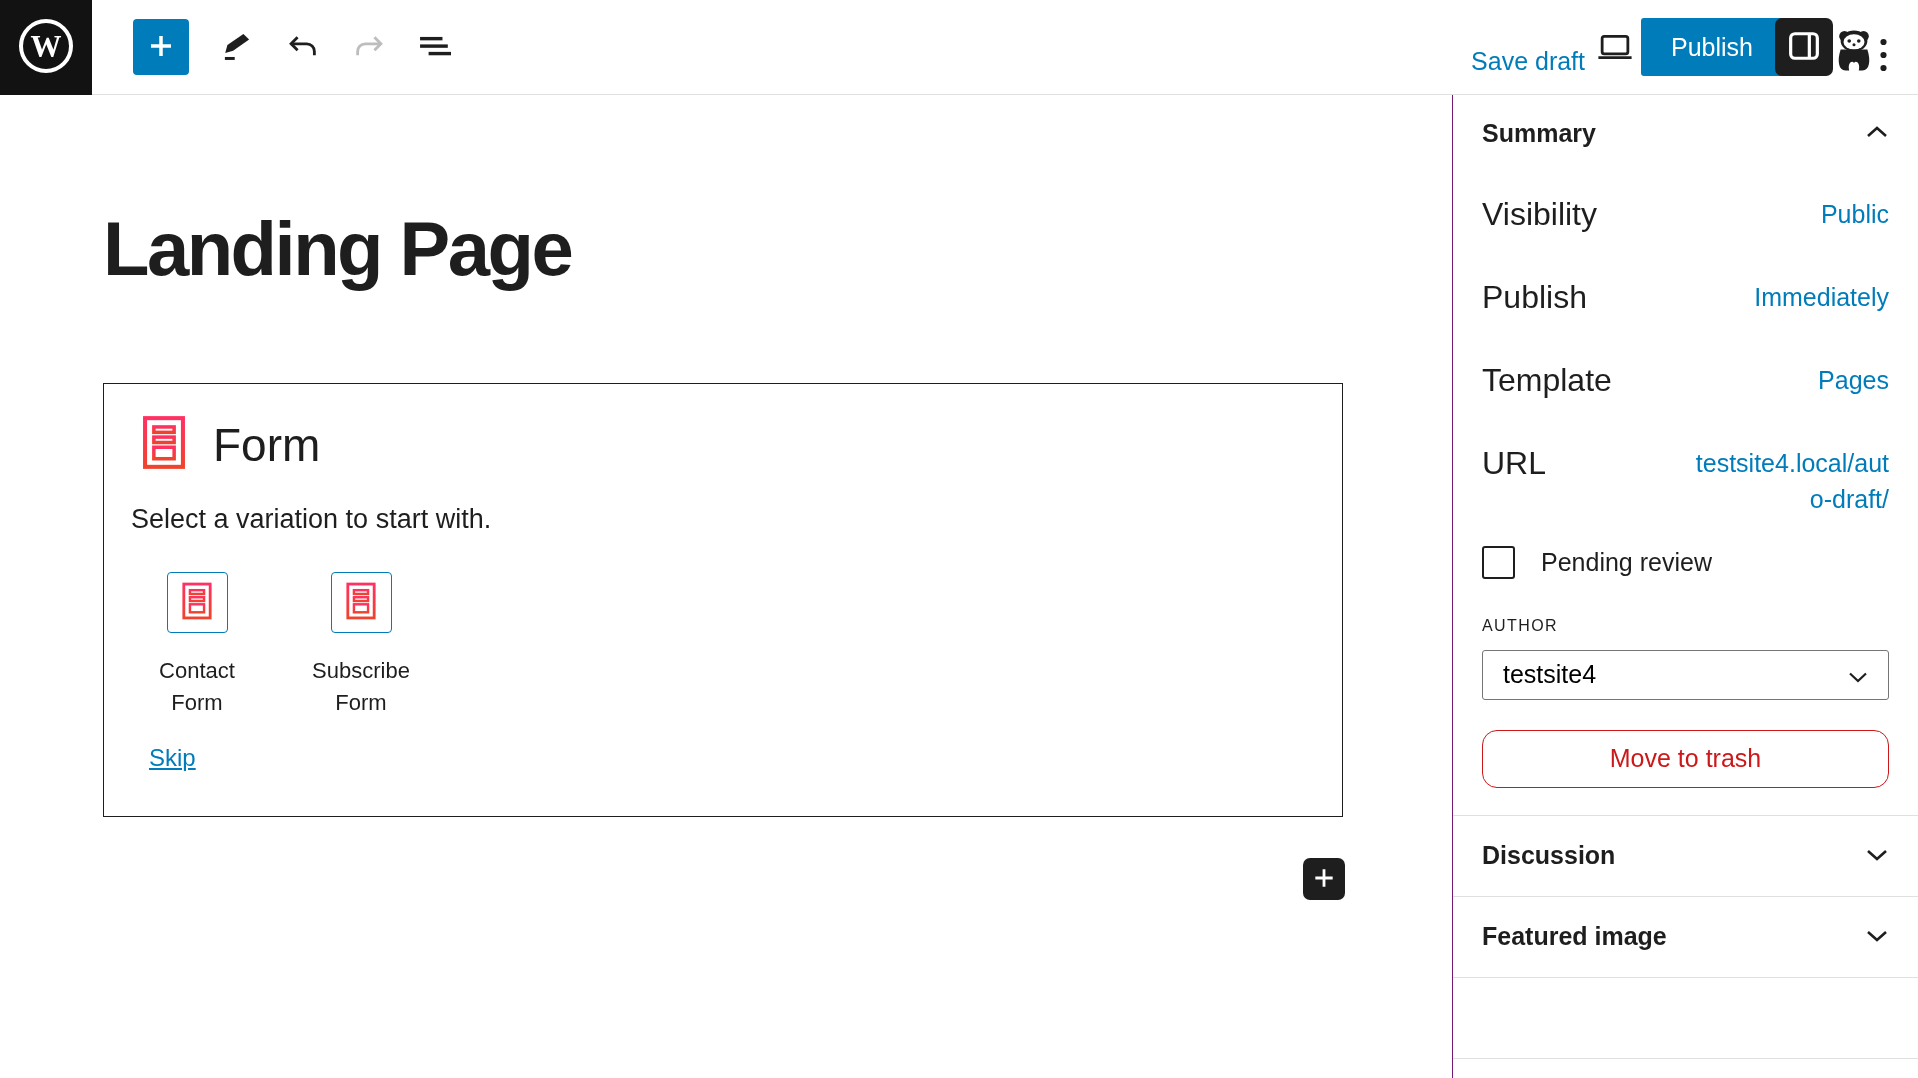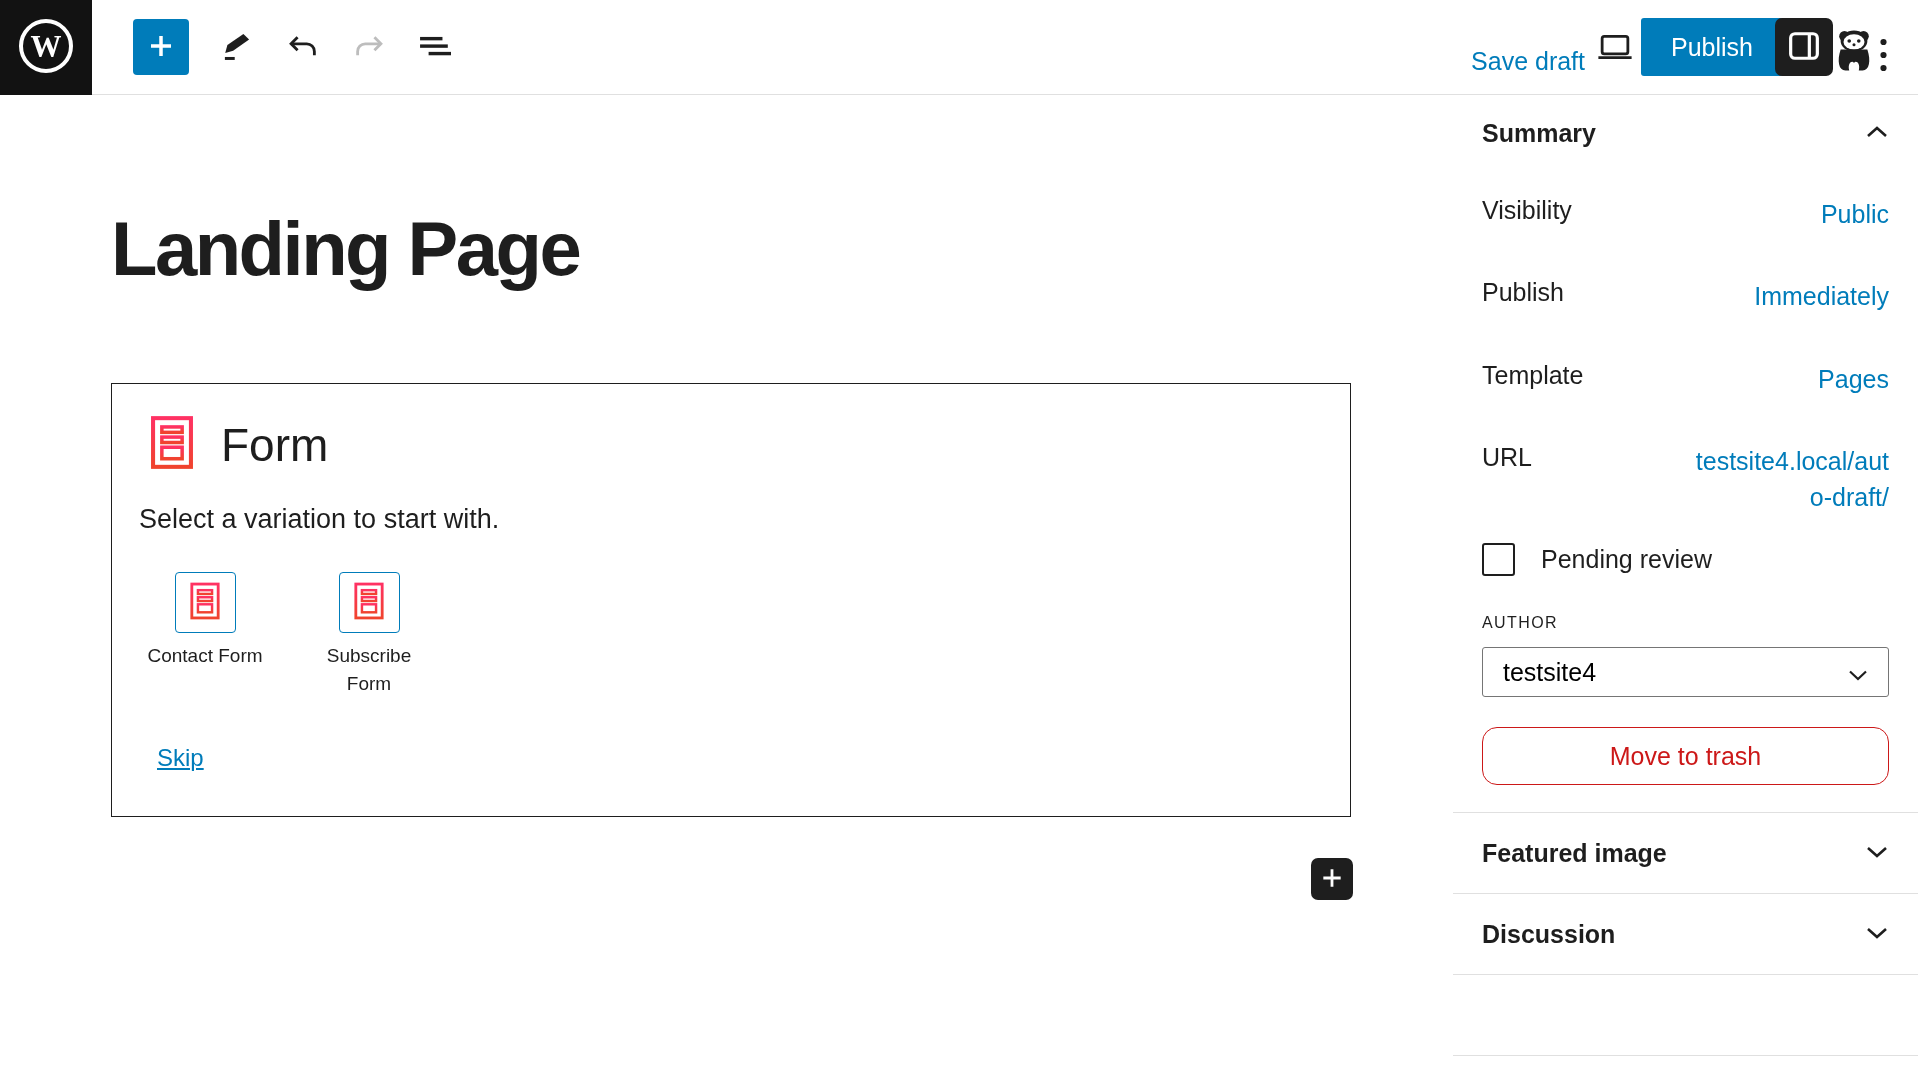--- a/index.html
+++ b/index.html
@@ -43,41 +43,41 @@
   }
   .settings-btn {
     width: 58px; height: 58px; background: #1e1e1e; border: none; border-radius: 7px;
     display: flex; align-items: center; justify-content: center; margin-left: -8px;
   }
   .avatar-btn { background: none; border: none; display: flex; align-items: center; }
   .more-btn { background: none; border: none; display: flex; align-items: center; padding: 0 4px; }
 
   
   .canvas {
-    position: absolute; left: 8px; top: 95px; width: 1453px; height: 983px;
+    position: absolute; left: 0; top: 95px; width: 1453px; height: 983px;
     background: #fff; border-right: 1px solid #701a75;
   }
   .page-title {
     position: absolute; left: 103px; top: 112px;
     font-size: 76px; font-weight: 700; letter-spacing: -2.5px; line-height: 1.1; color: #1e1e1e;
   }
   .form-block {
     position: absolute; left: 103px; top: 288px; width: 1240px; height: 434px;
     border: 1.5px solid #1e1e1e; background: #fff;
   }
   .fb-header { position: absolute; left: 37px; top: 30px; display: flex; align-items: center; gap: 26px; }
   .fb-title { font-size: 46px; font-weight: 500; color: #1e1e1e; }
   .fb-desc { position: absolute; left: 27px; top: 120px; font-size: 27px; color: #1e1e1e; }
   .fb-variations { position: absolute; left: 28px; top: 188px; display: flex; gap: 34px; }
   .variation { width: 130px; display: flex; flex-direction: column; align-items: center; background: none; border: none; }
   .variation-tile {
     width: 61px; height: 61px; border: 1.5px solid #007cba; border-radius: 4px;
     display: flex; align-items: center; justify-content: center; background: #fff;
   }
-  .variation-label { margin-top: 9px; font-size: 19px; line-height: 1.45; text-align: center; color: #1e1e1e; }
+  .variation-label { margin-top: 22px; font-size: 22px; line-height: 1.45; text-align: center; color: #1e1e1e; }
   .fb-skip {
     position: absolute; left: 45px; top: 360px; background: none; border: none;
     color: #007cba; font-size: 24px; text-decoration: underline; padding: 0;
   }
   .canvas-inserter {
     position: absolute; left: 1303px; top: 763px; width: 42px; height: 42px;
     background: #1e1e1e; border: none; border-radius: 7px;
     display: flex; align-items: center; justify-content: center;
   }
 
@@ -101,21 +101,21 @@
     background: none; border: none; display: flex; align-items: center;
   }
   .sb-section { padding: 0 29px; }
   .summary-head {
     margin-top: 24px; display: flex; justify-content: space-between; align-items: center;
     background: none; border: none; width: 100%; padding: 0;
   }
   .summary-title { font-size: 25px; font-weight: 600; color: #1e1e1e; }
   .summary-rows { margin-top: 46px; }
   .sum-row { display: flex; margin-bottom: 44px; }
-  .sum-label { width: 208px; font-size: 25px; color: #1e1e1e; flex: none; padding-top: 2px; }
+  .sum-label { width: 208px; font-size: 32px; color: #1e1e1e; flex: none; padding-top: 2px; }
   .sum-value {
     background: none; border: none; padding: 2px 0 0 0; text-align: right;
     color: #007cba; font-size: 25px; width: 216px; line-height: 1.45; word-break: break-all;
   }
   .sum-row.url-row { margin-bottom: 28px; }
   .pending-row { display: flex; align-items: center; margin-top: 24px; }
   .checkbox {
     width: 33px; height: 33px; border: 2px solid #1e1e1e; border-radius: 3px; background: #fff; flex: none;
   }
   .pending-label { margin-left: 26px; font-size: 25px; color: #1e1e1e; }
@@ -352,29 +352,29 @@
             <path d="M2 2.5 L10 10 L18 2.5"></path>
           </svg>
       </span>
     </button>
 
     <button class="trash-btn">Move to trash</button>
   </div>
 
   <div class="sb-panels">
     <button class="sb-panel">
-      <span class="sb-panel-label">Featured image</span>
+      <span class="sb-panel-label">Discussion</span>
       <span>
         <svg width="24" height="15" viewBox="0 0 24 15" fill="none" stroke="#1e1e1e" stroke-width="2.6">
             <path d="M3 4 L12 12 L21 4"></path>
           </svg>
       </span>
     </button>
     <button class="sb-panel">
-      <span class="sb-panel-label">Discussion</span>
+      <span class="sb-panel-label">Featured image</span>
       <span>
         <svg width="24" height="15" viewBox="0 0 24 15" fill="none" stroke="#1e1e1e" stroke-width="2.6">
             <path d="M3 4 L12 12 L21 4"></path>
           </svg>
       </span>
     </button>
     <button class="sb-panel">
       
       
     </button>

